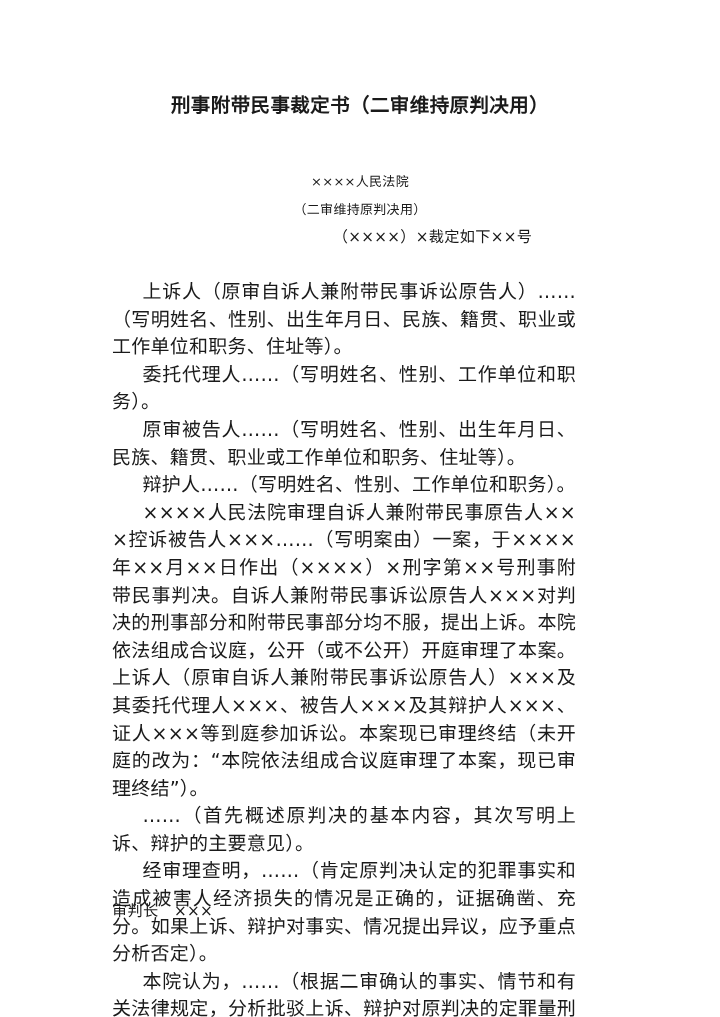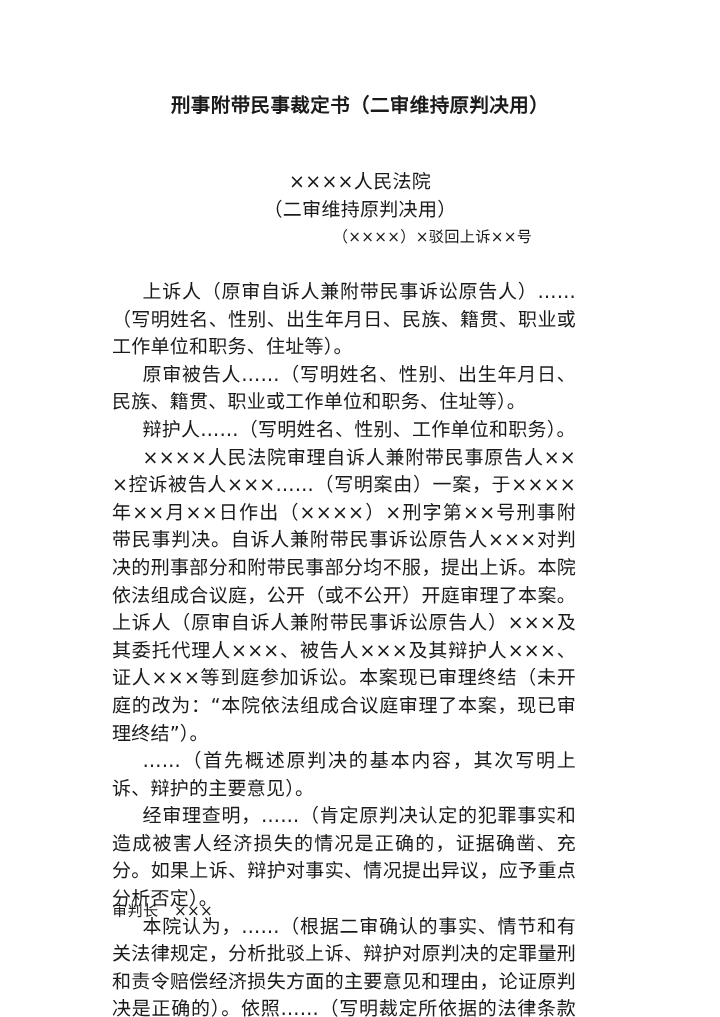--- a/index.html
+++ b/index.html
@@ -38,21 +38,21 @@
 
   
   .header-block {
     position: absolute;
     top: 168px;
     left: 0;
     width: 720px;
   }
   .header-line {
     text-align: center;
-    font-size: 19px;
+    font-size: 13px;
     line-height: 27.5px;
     letter-spacing: 0.3px;
     white-space: nowrap;
   }
   .case-no {
     font-size: 15.2px;
     line-height: 27.5px;
     letter-spacing: 0.3px;
     text-align: center;
     white-space: nowrap;
@@ -97,25 +97,26 @@
 </head>
 <body>
 
 <div class="page">
 
   <div class="doc-title">刑事附带民事裁定书（二审维持原判决用）</div>
 
   <div class="header-block">
     <div class="header-line">××××人民法院</div>
     <div class="header-line">（二审维持原判决用）</div>
-    <div class="case-no">（××××）×驳回上诉××号</div>
+    <div class="case-no">（××××）×裁定如下××号</div>
   </div>
 
   <div class="body-block">
     <p class="para">上诉人（原审自诉人兼附带民事诉讼原告人）……（写明姓名、性别、出生年月日、民族、籍贯、职业或工作单位和职务、住址等）。</p>
+    <p class="para">委托代理人……（写明姓名、性别、工作单位和职务）。</p>
     <p class="para">原审被告人……（写明姓名、性别、出生年月日、民族、籍贯、职业或工作单位和职务、住址等）。</p>
     <p class="para">辩护人……（写明姓名、性别、工作单位和职务）。</p>
     <p class="para">××××人民法院审理自诉人兼附带民事原告人×××控诉被告人×××……（写明案由）一案，于××××年××月××日作出（××××）×刑字第××号刑事附带民事判决。自诉人兼附带民事诉讼原告人×××对判决的刑事部分和附带民事部分均不服，提出上诉。本院依法组成合议庭，公开（或不公开）开庭审理了本案。上诉人（原审自诉人兼附带民事诉讼原告人）×××及其委托代理人×××、被告人×××及其辩护人×××、证人×××等到庭参加诉讼。本案现已审理终结（未开庭的改为：“本院依法组成合议庭审理了本案，现已审理终结”）。</p>
     <p class="para">……（首先概述原判决的基本内容，其次写明上诉、辩护的主要意见）。</p>
     <p class="para">经审理查明，……（肯定原判决认定的犯罪事实和造成被害人经济损失的情况是正确的，证据确凿、充分。如果上诉、辩护对事实、情况提出异议，应予重点分析否定）。</p>
     <p class="para">本院认为，……（根据二审确认的事实、情节和有关法律规定，分析批驳上诉、辩护对原判决的定罪量刑和责令赔偿经济损失方面的主要意见和理由，论证原判决是正确的）。依照……（写明裁定所依据的法律条款项）的规定，裁定如下：</p>
     <p class="para">驳回上诉，维持原判。</p>
     <p class="para">本裁定为终审裁定。</p>
   </div>
 

